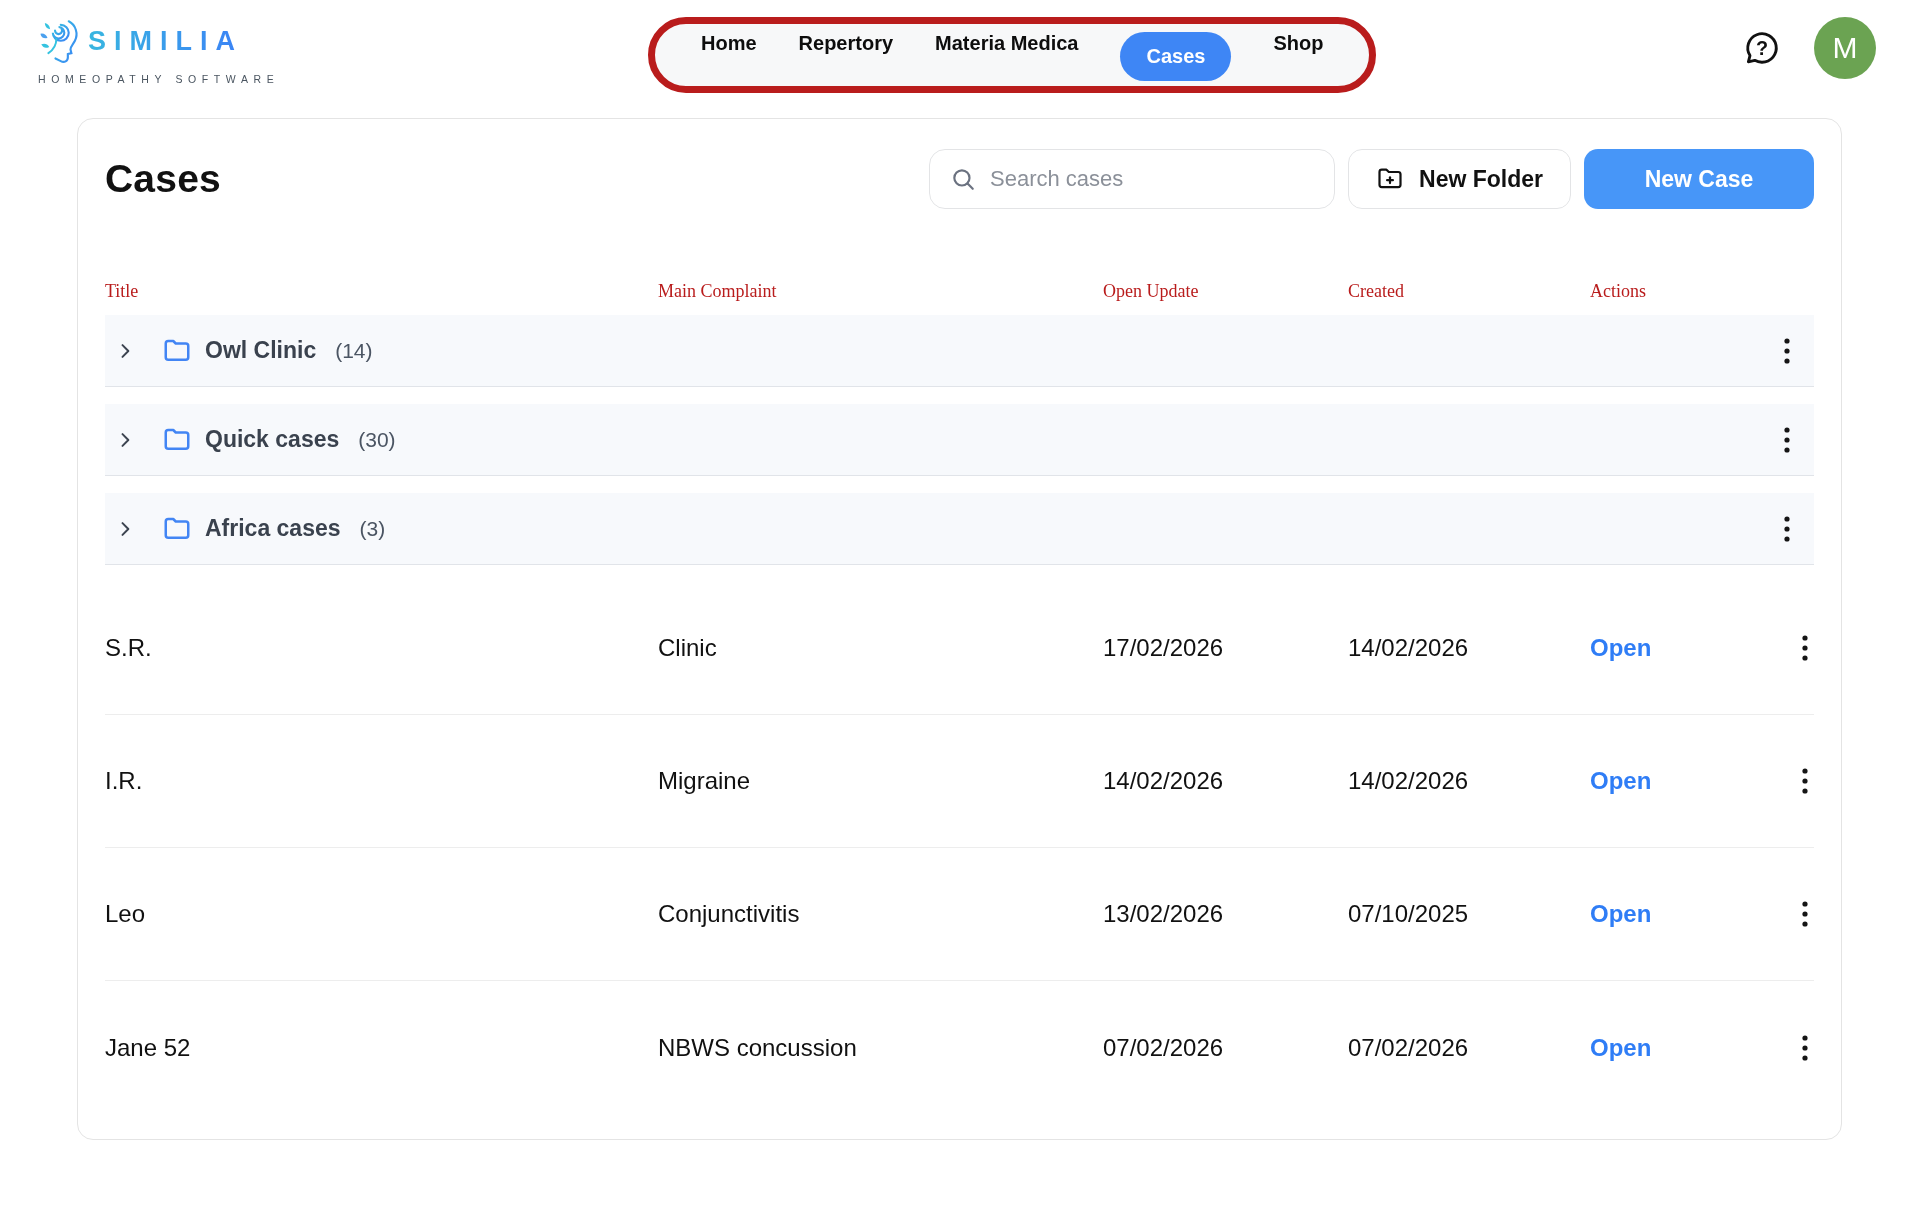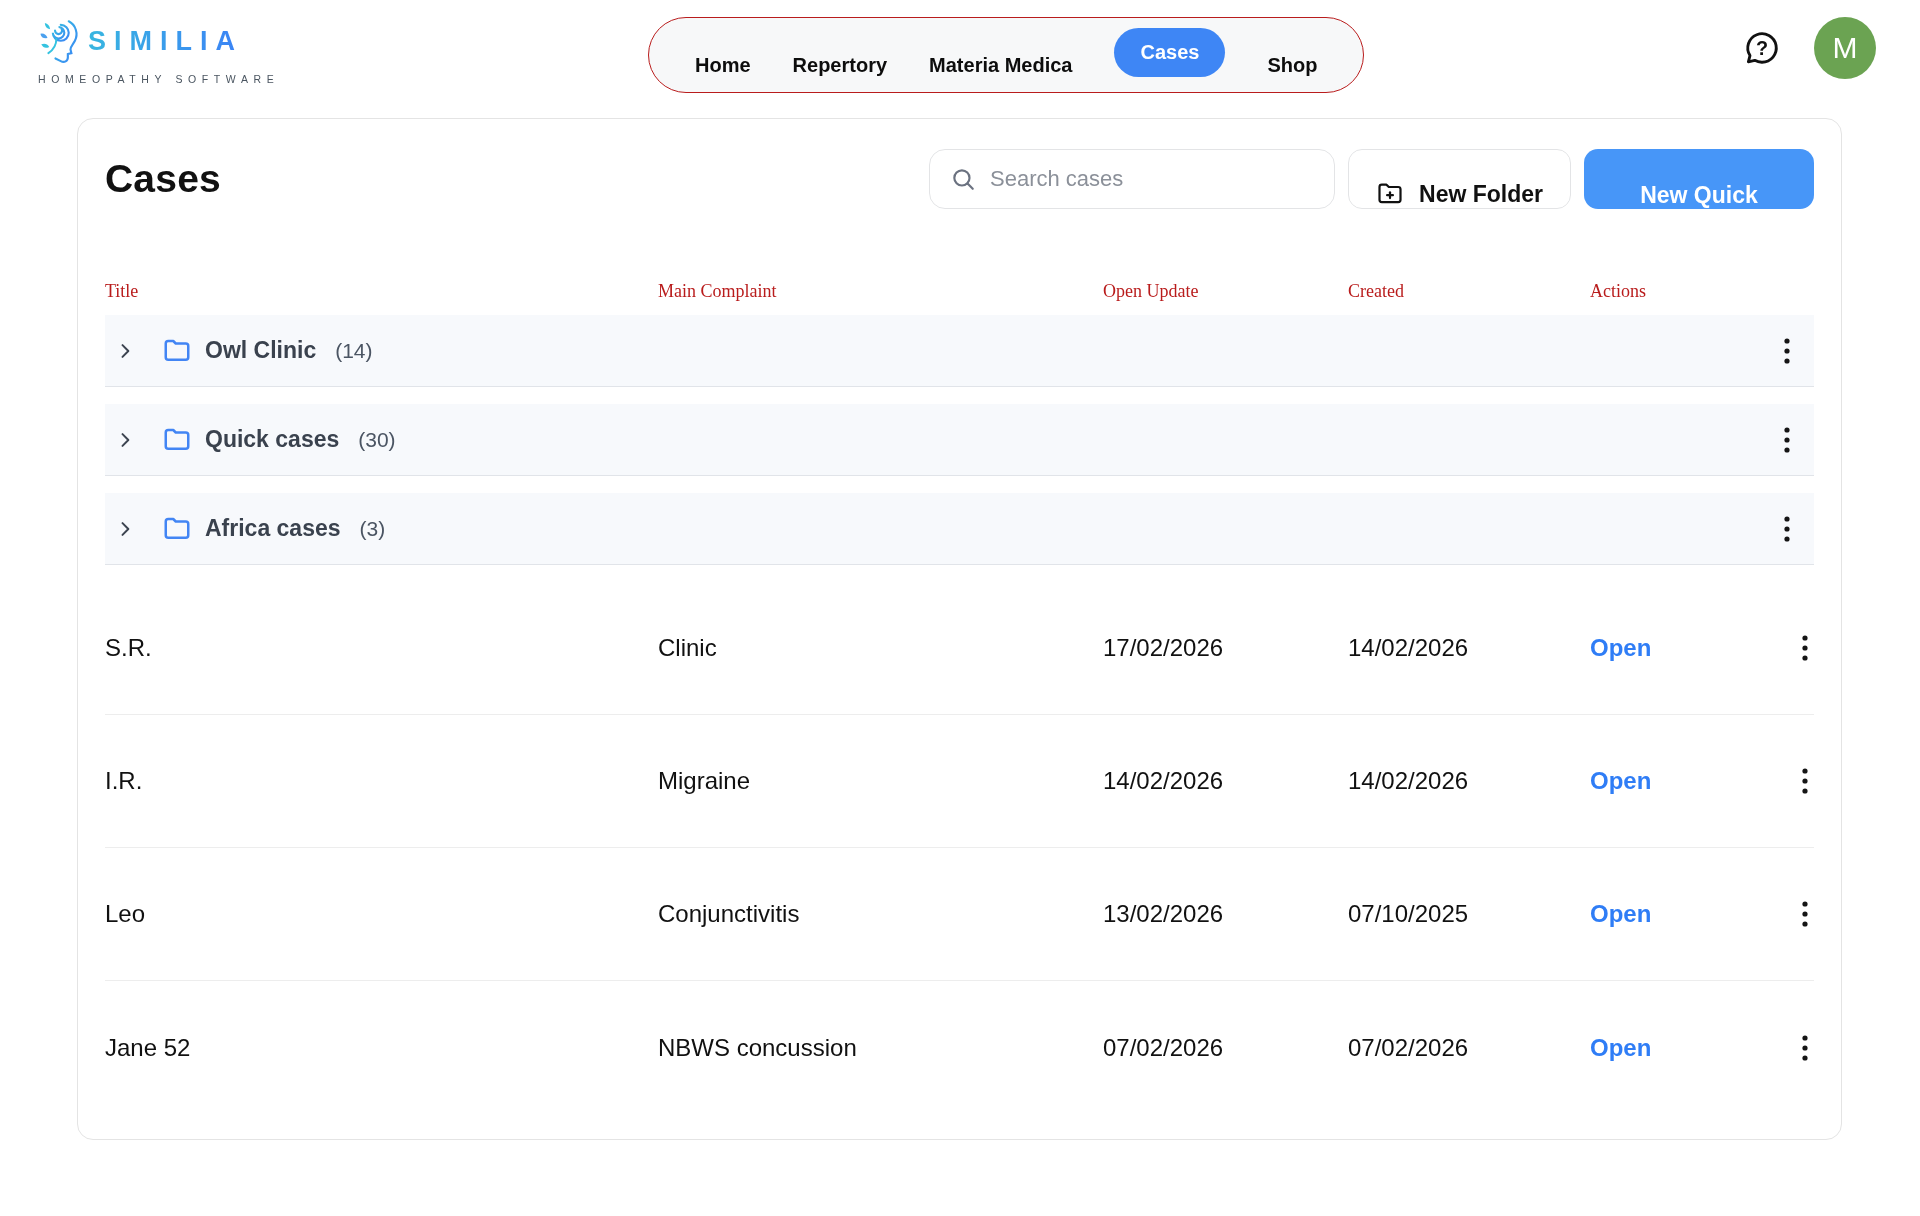--- a/index.html
+++ b/index.html
@@ -11,22 +11,22 @@
 
   .brand { position:absolute; left:36px; top:12px; }
   .brand-row { display:flex; align-items:center; gap:6px; }
   .brand-name { font-size:27px; font-weight:600; letter-spacing:8px;
                 background:linear-gradient(90deg,#38b6e0,#3b82f6);
                 -webkit-background-clip:text; background-clip:text; color:transparent; }
   .brand-tagline { font-size:10.5px; letter-spacing:5.6px; color:#4a5560;
                    font-weight:500; margin-top:3px; margin-left:2px; }
 
   .nav-pill { position:absolute; left:648px; top:17px; height:76px;
-              display:flex; align-items:flex-end; gap:42px; padding:15px 46px;
-              background:#f7f8f9; border:1px solid #b91c1c; border-radius:40px; }
+              display:flex; align-items:flex-start; gap:42px; padding:8px 46px;
+              background:#f7f8f9; border:7px solid #b91c1c; border-radius:40px; }
   .nav-item { font-size:20px; font-weight:600; color:#0d0d0d; cursor:pointer; white-space:nowrap; }
   .nav-item.active { background:var(--accent,#3e86f5); color:#fff;
                      padding:13px 26px; border-radius:999px; }
 
   .header-right { position:absolute; right:44px; top:0; height:96px;
                   display:flex; align-items:center; gap:32px; }
   .help-btn { width:40px; height:40px; display:flex; align-items:center; justify-content:center; cursor:pointer; }
   .avatar { width:62px; height:62px; border-radius:50%; background:var(--avatar-bg,#6ba352);
             color:#fff; font-size:30px; font-weight:500;
             display:flex; align-items:center; justify-content:center; cursor:pointer; }
@@ -40,21 +40,21 @@
   .page-title { font-size:39px; font-weight:700; letter-spacing:.2px; }
 
   .controls { display:flex; align-items:center; gap:13px; }
   .search-box { width:406px; height:60px; border:1.5px solid #e3e4e6; border-radius:16px;
                 display:flex; align-items:center; gap:14px; padding:0 20px; background:#fff;margin-left:16px; }
   .search-box input { border:none; outline:none; font-size:22px; width:100%;
                       font-family:"Liberation Sans", sans-serif; color:#333; background:transparent; }
   .search-box input::placeholder { color:#8b9099; }
 
   .btn { height:60px; border-radius:14px; font-size:23px; font-weight:600;
-         display:flex; align-items:flex-end; justify-content:center; cursor:pointer;
+         display:flex; align-items:center; justify-content:center; cursor:pointer;
          font-family:"Liberation Sans", sans-serif; }
   .btn-folder { background:#fff; border:1.5px solid #e3e4e6; padding:0 27px; gap:15px; color:#111; }
   .btn-case { background:var(--new-case-bg,#4796f8); border:none; color:#fff; width:230px; }
 
   
   .table { margin-top:72px; }
   .thead, .case-row { display:grid; grid-template-columns:553px 445px 245px 242px 1fr; }
   .thead { font-size:18px; color:#b91c1c; padding-bottom:13px;font-family:Liberation Serif, serif; }
 
   .folder-row { display:flex; align-items:center; height:72px; background:#f7f9fc;
@@ -141,21 +141,21 @@
           <svg width="28" height="28" viewBox="0 0 24 24" fill="none">
             <path d="M3 7V6a2 2 0 0 1 2-2h4l2 2h8a2 2 0 0 1 2 2v9a2 2 0 0 1-2 2H5a2 2 0 0 1-2-2V7z" stroke="#111" stroke-width="1.9" stroke-linejoin="round"></path>
             <line x1="12" y1="10.5" x2="12" y2="15.5" stroke="#111" stroke-width="1.9" stroke-linecap="round"></line>
             <line x1="9.5" y1="13" x2="14.5" y2="13" stroke="#111" stroke-width="1.9" stroke-linecap="round"></line>
           </svg>
         </span>
         <span>New Folder</span>
       </button>
 
       <button class="btn btn-case">
-        <span>New Quick</span>
+        <span>New Case</span>
       </button>
     </div>
   </div>
 
   <div class="table">
 
     <div class="thead">
       <span>Title</span>
       <span>Main Complaint</span>
       <span>Open Update</span>

